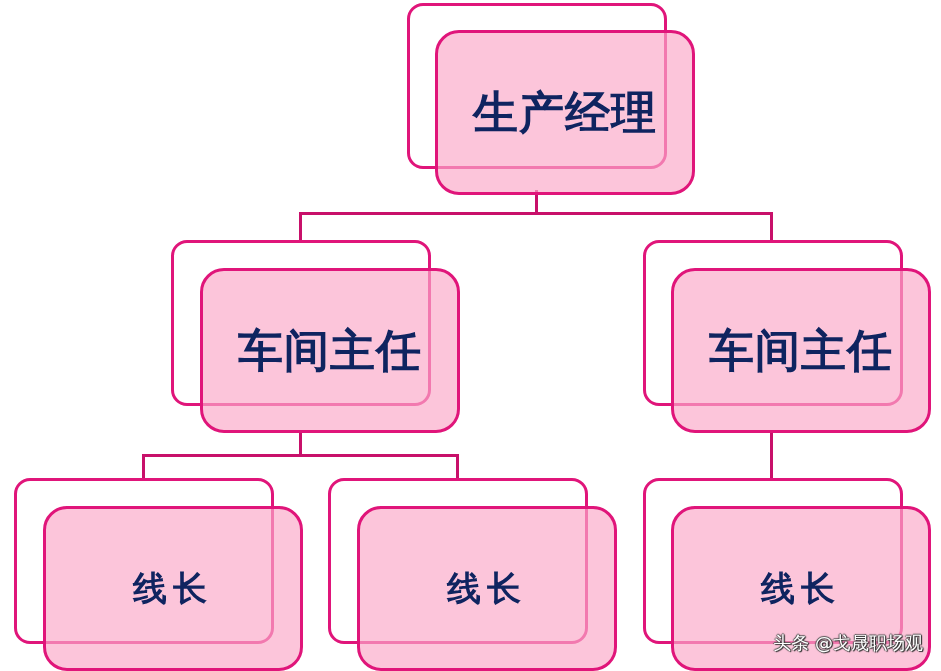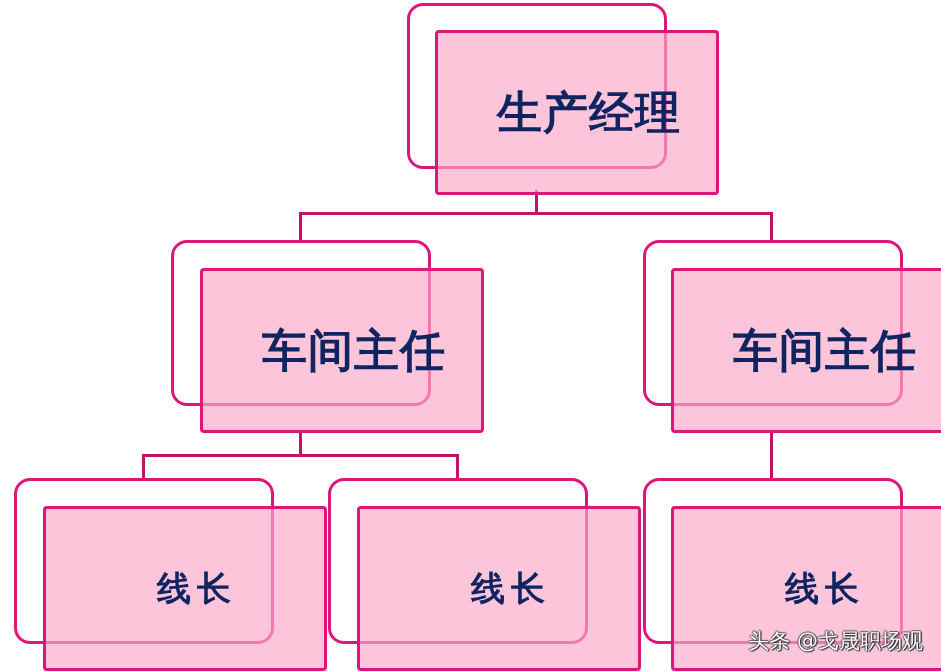--- a/index.html
+++ b/index.html
@@ -1,22 +1,22 @@
 <!DOCTYPE html>
 <html><head>
   <meta charset="utf-8">
   <style>
     html, body { margin:0; padding:0; background:#ffffff; }
     body { width:941px; height:671px; position:relative; overflow:hidden; font-family:"DejaVu Serif", serif; }
     .line { position:absolute; background:#c8106a; }
     .back { position:absolute; width:254px; height:160px; border:3px solid #e0157a; border-radius:16px; background:#ffffff; box-sizing:content-box; }
-    .front { position:absolute; width:254px; height:159px; border:3px solid #e0157a; border-radius:4px; background:rgba(250,170,200,0.68); display:flex; align-items:center; justify-content:center; box-sizing:content-box;padding-left:24px; }
+    .front { position:absolute; width:254px; height:159px; border:3px solid #e0157a; border-radius:24px; background:rgba(250,170,200,0.68); display:flex; align-items:center; justify-content:center; box-sizing:content-box; }
     .label { color:#0f2460; font-weight:bold; font-size:45px; letter-spacing:1px; font-family:"DejaVu Sans", sans-serif; }
     .label.short { font-size:34px; letter-spacing:6px; }
-    .watermark { position:absolute; right:18px; bottom:16px; color:#ffffff; font-size:21px; font-family:"DejaVu Sans", sans-serif; text-shadow:1px 1px 1px #333, -1px 0 1px #555, 0 -1px 1px #555, 1px 0 1px #333; }
+    .watermark { position:absolute; right:18px; bottom:16px; color:#ffffff; font-size:18px; font-family:"DejaVu Sans", sans-serif; text-shadow:1px 1px 1px #333, -1px 0 1px #555, 0 -1px 1px #555, 1px 0 1px #333; }
   </style>
 </head>
 <body>
 
 <div class="line" style="left:535px; top:190px; width:3px; height:24px;"></div>
 <div class="line" style="left:299px; top:212px; width:474px; height:3px;"></div>
 <div class="line" style="left:299px; top:212px; width:3px; height:30px;"></div>
 <div class="line" style="left:770px; top:212px; width:3px; height:30px;"></div>
 <div class="line" style="left:299px; top:430px; width:3px; height:26px;"></div>
 <div class="line" style="left:142px; top:454px; width:317px; height:3px;"></div>

